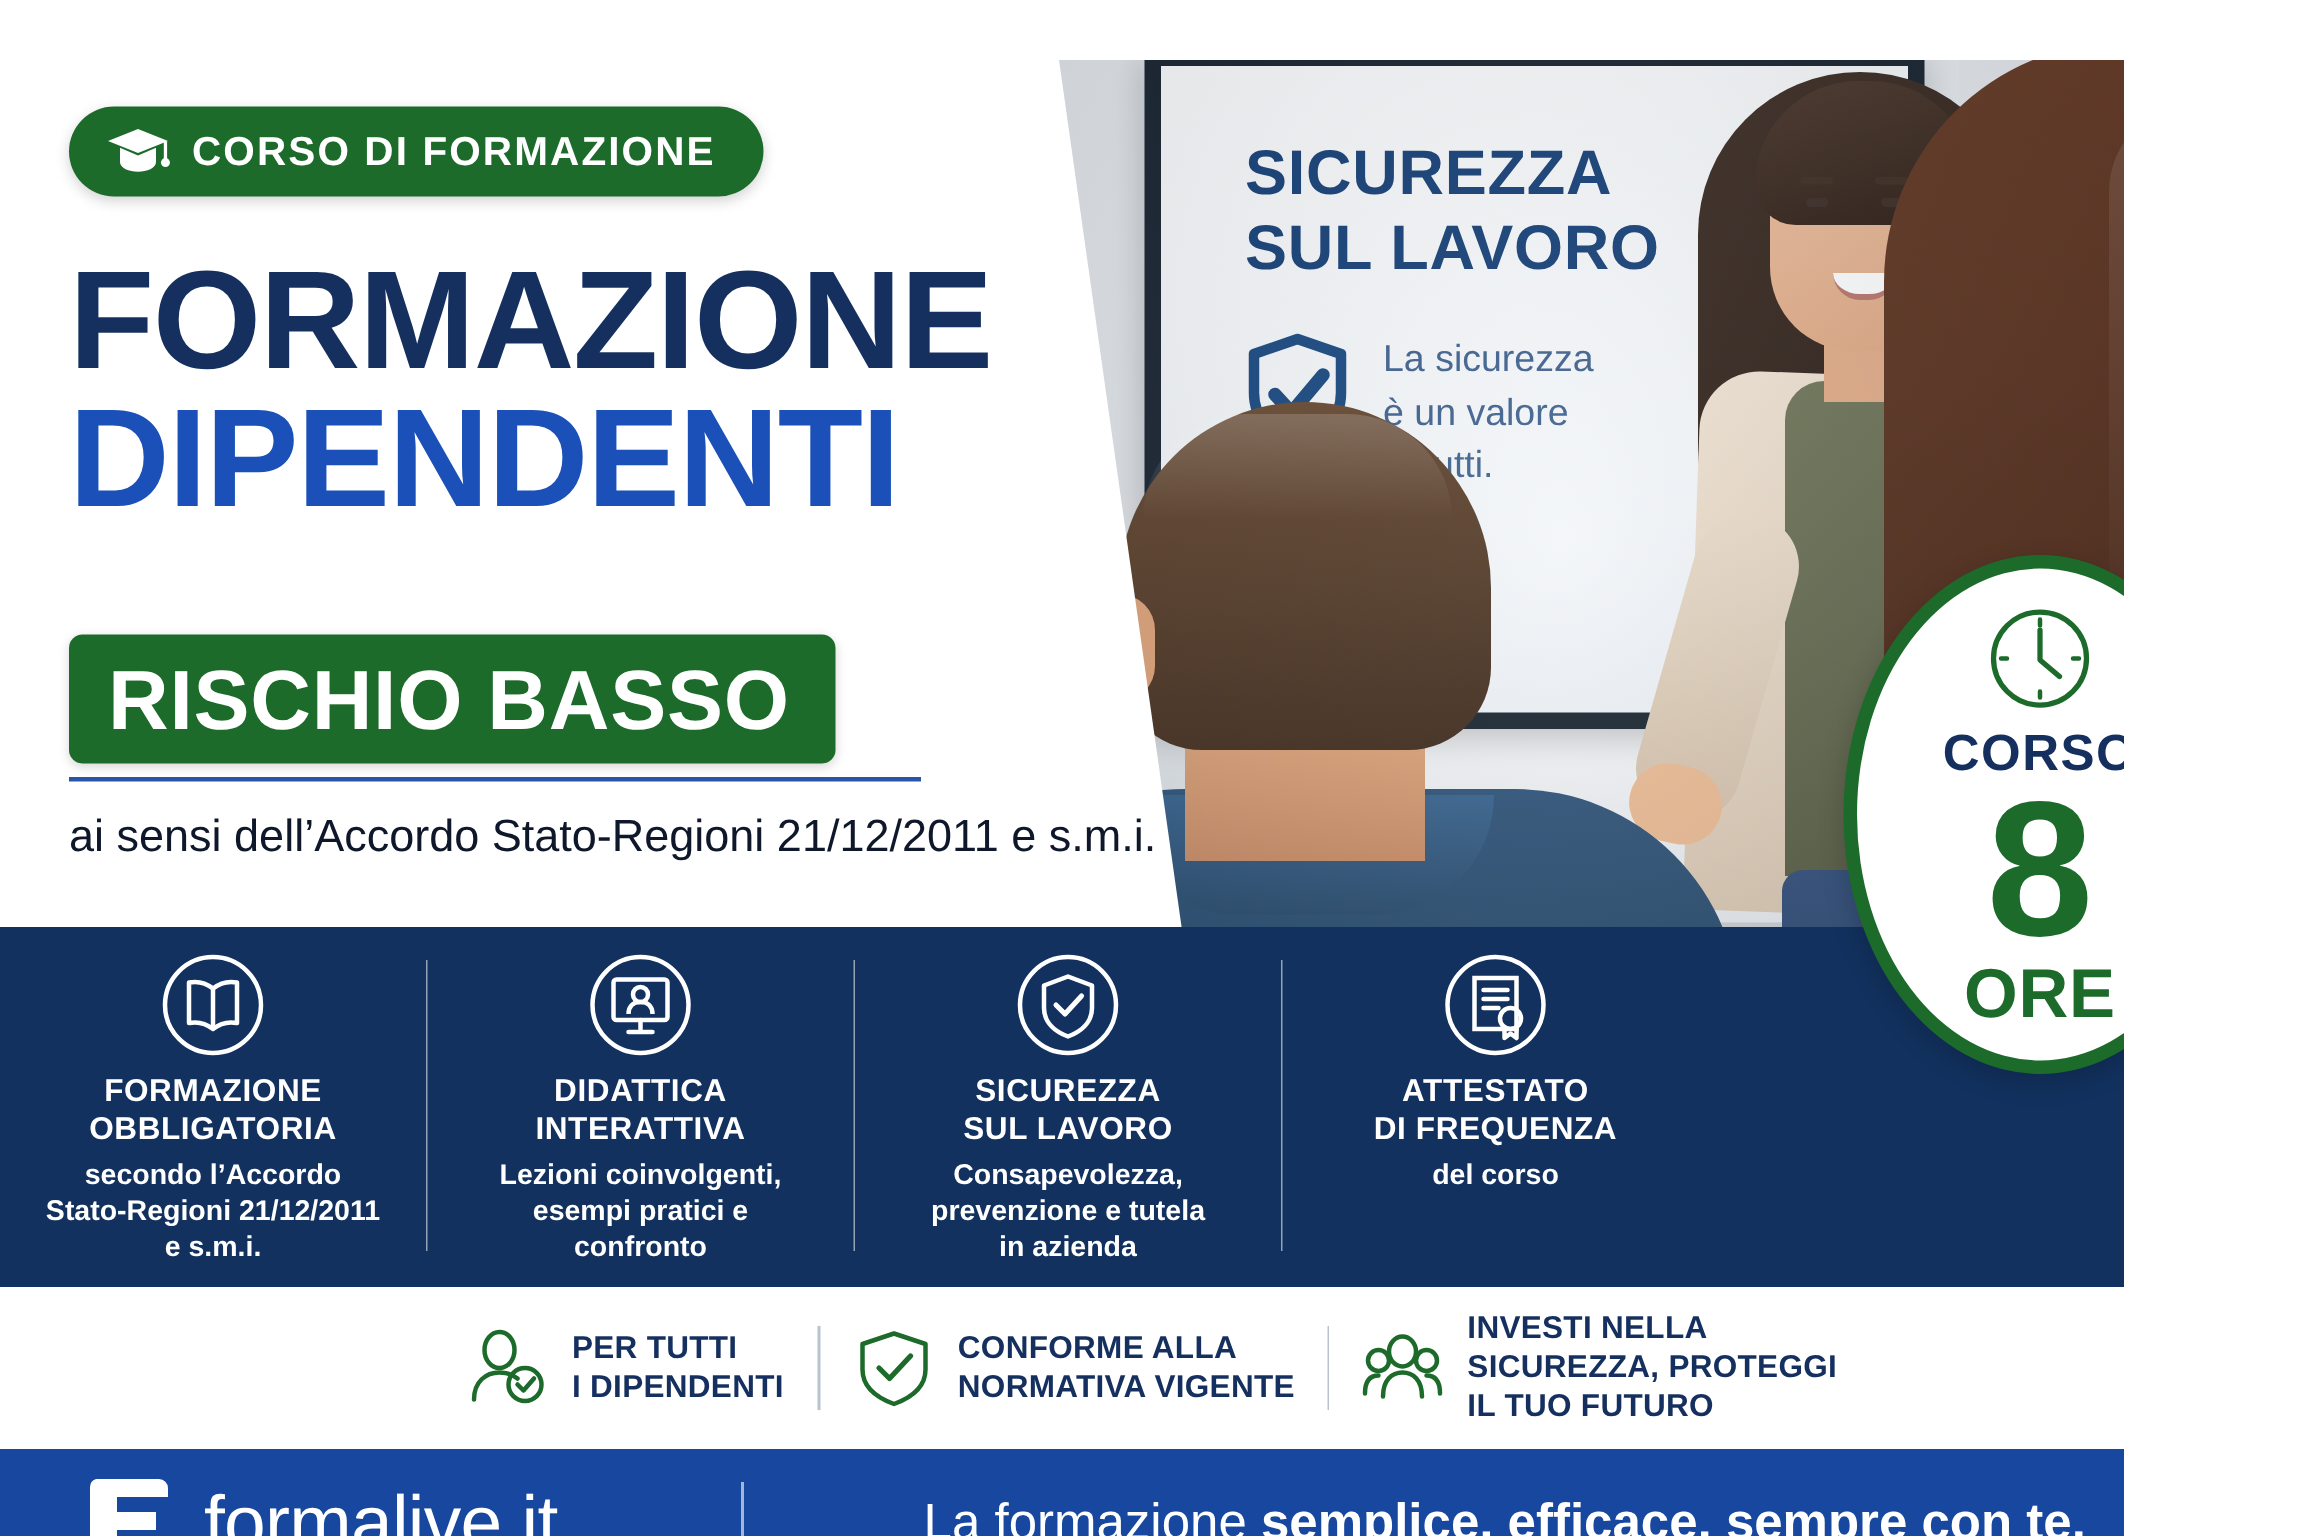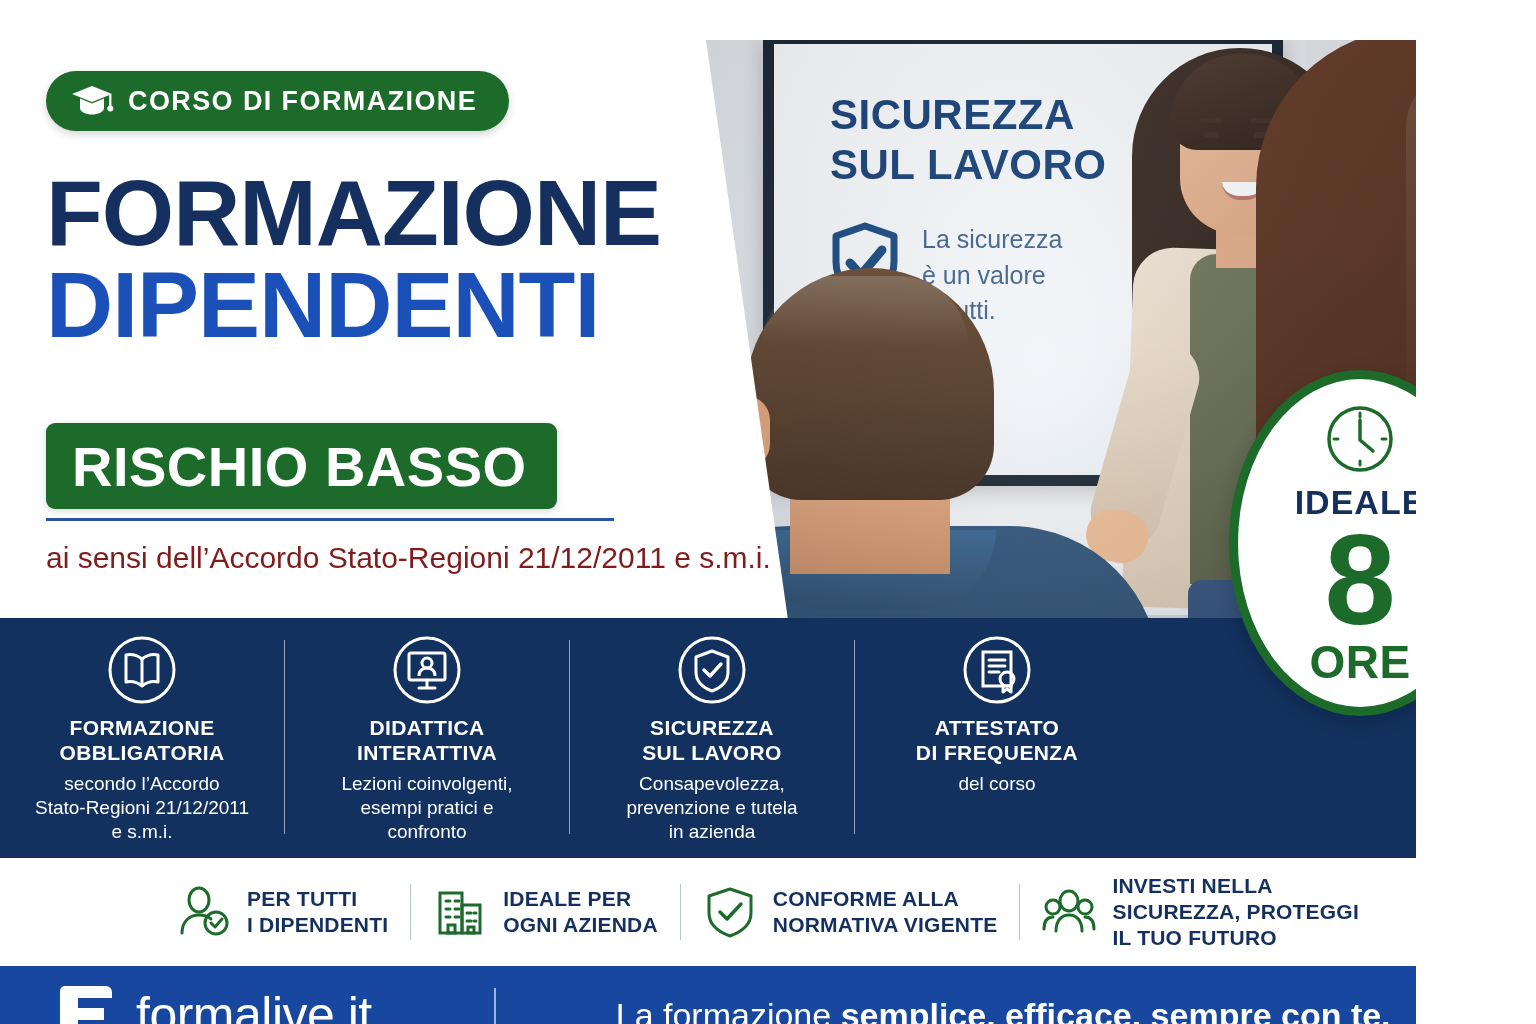--- a/index.html
+++ b/index.html
@@ -166,32 +166,32 @@
 
   .risk-bar {
     position:absolute; left:46px; top:383px; z-index:6;
     background:#1d6b2b; border-radius:9px; padding:11px 30px 10px 26px;
     box-shadow:0 2px 7px rgba(0,0,0,.16);
   }
   .risk-bar span { color:#fff; font-weight:bold; font-size:56px; letter-spacing:.5px; }
   .rule { position:absolute; left:46px; top:478px; width:568px; height:3px;
     background:#2a54a8; z-index:6; }
   .legal { position:absolute; left:46px; top:498px; z-index:6;
-    color:#7f1d1d; font-size:30px; line-height:1.32; font-weight:400; }
+    color:#0f172a; font-size:30px; line-height:1.32; font-weight:400; }
 
   
   .nav-strip {
     position:absolute; left:0; top:578px; width:1536px; height:240px;
     background:#12315e; z-index:7;
     display:flex; align-items:flex-start; padding-top:16px;
   }
   .feat { width:284px; text-align:center; color:#fff; position:relative; }
   .feat .ic { width:72px; height:72px; margin:0 auto 10px; }
   .feat .t { font-weight:bold; font-size:21px; line-height:1.18; letter-spacing:.4px; }
-  .feat .d { font-size:19px; line-height:1.28; margin-top:6px; font-weight:400; }
+  .feat .d { font-size:19px; line-height:1.28; margin-top:6px; font-weight:700; }
   .vdiv { width:1px; align-self:stretch; background:rgba(255,255,255,.55); margin:6px 0 24px; }
 
   
   .ben-strip {
     position:absolute; left:0; top:818px; width:1536px; height:108px;
     background:#ffffff; z-index:7;
     display:flex; align-items:center; justify-content:center;
   }
   .ben { display:flex; align-items:center; gap:16px; padding:0 22px; }
   .ben .ic { width:54px; height:54px; flex:none; }
@@ -418,36 +418,20 @@
         </svg>
       </span>
       <span class="tx">
         <div>PER TUTTI</div>
         <div>I DIPENDENTI</div>
       </span>
     </div>
 
     <div class="bdiv"></div>
 
-    <div class="ben">
-      <span class="ic">
-        <svg viewBox="0 0 54 54" width="54" height="54">
-          <rect x="7" y="8" width="22" height="40" fill="none" stroke="#1d6b2b" stroke-width="3"></rect>
-          <rect x="29" y="20" width="18" height="28" fill="none" stroke="#1d6b2b" stroke-width="3"></rect>
-          <path d="M13 16 h4 M22 16 h4 M13 24 h4 M22 24 h4 M13 32 h4 M22 32 h4
-                   M34 28 h4 M41 28 h2 M34 36 h4 M41 36 h2" stroke="#1d6b2b" stroke-width="3" stroke-linecap="round"></path>
-          <rect x="15" y="40" width="7" height="8" fill="none" stroke="#1d6b2b" stroke-width="3"></rect>
-          <rect x="35" y="42" width="6" height="6" fill="none" stroke="#1d6b2b" stroke-width="3"></rect>
-        </svg>
-      </span>
-      <span class="tx">
-        <div>IDEALE PER</div>
-        <div>OGNI AZIENDA</div>
-      </span>
-    </div>
 
     <div class="bdiv"></div>
 
     <div class="ben">
       <span class="ic">
         <svg viewBox="0 0 54 54" width="54" height="54">
           <path d="M27 4 L48 11 V28 C48 40 38 47 27 51 C16 47 6 40 6 28 V11 Z" fill="none" stroke="#1d6b2b" stroke-width="3" stroke-linejoin="round"></path>
           <path d="M17 27 L24 34 L38 19" fill="none" stroke="#1d6b2b" stroke-width="3.5" stroke-linecap="round" stroke-linejoin="round"></path>
         </svg>
       </span>
@@ -494,18 +478,18 @@
   </div>
 
   <div class="durata">
     <span class="clock">
       <svg viewBox="0 0 76 76" width="76" height="76">
         <circle cx="38" cy="38" r="31" fill="none" stroke="#1d6b2b" stroke-width="3.5"></circle>
         <path d="M38 12 v4 M38 60 v4 M12 38 h4 M60 38 h4" stroke="#1d6b2b" stroke-width="3" stroke-linecap="round"></path>
         <path d="M38 19 V39 L51 50" fill="none" stroke="#1d6b2b" stroke-width="3.5" stroke-linecap="round" stroke-linejoin="round"></path>
       </svg>
     </span>
-    <span class="lbl">IDEALE</span>
+    <span class="lbl">CORSO</span>
     <span class="num">8</span>
     <span class="ore">ORE</span>
   </div>
 
 </div>
 
 </body></html>

